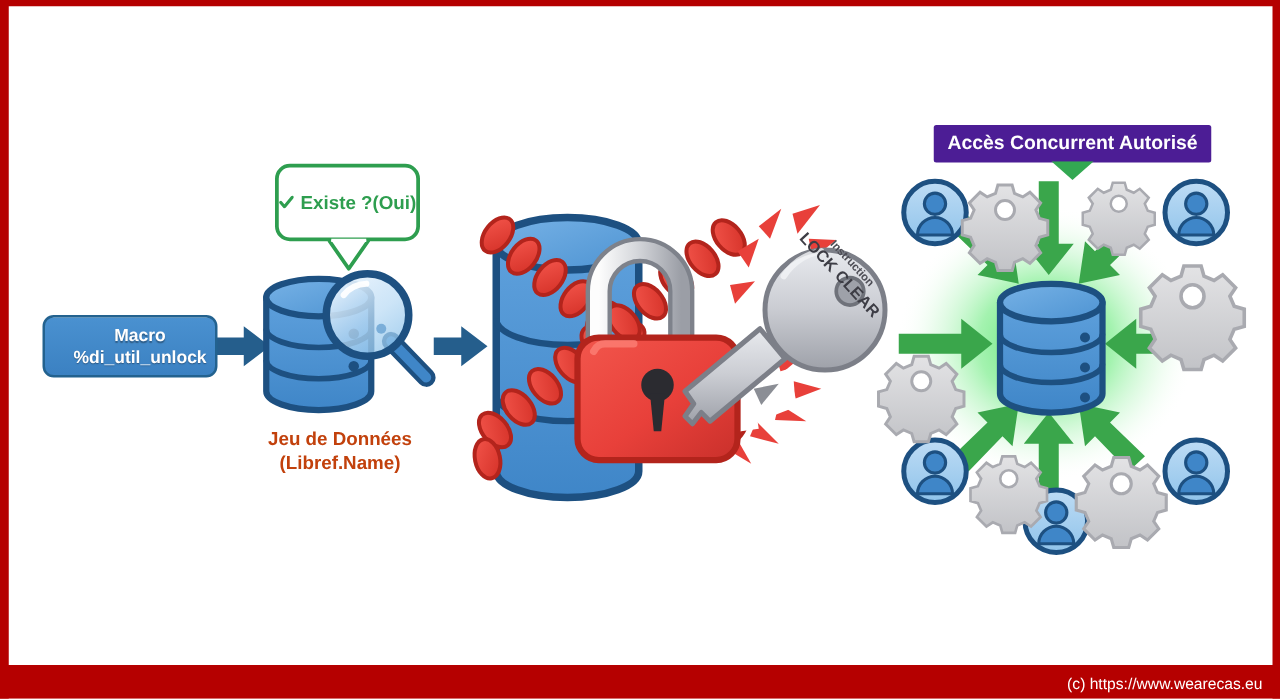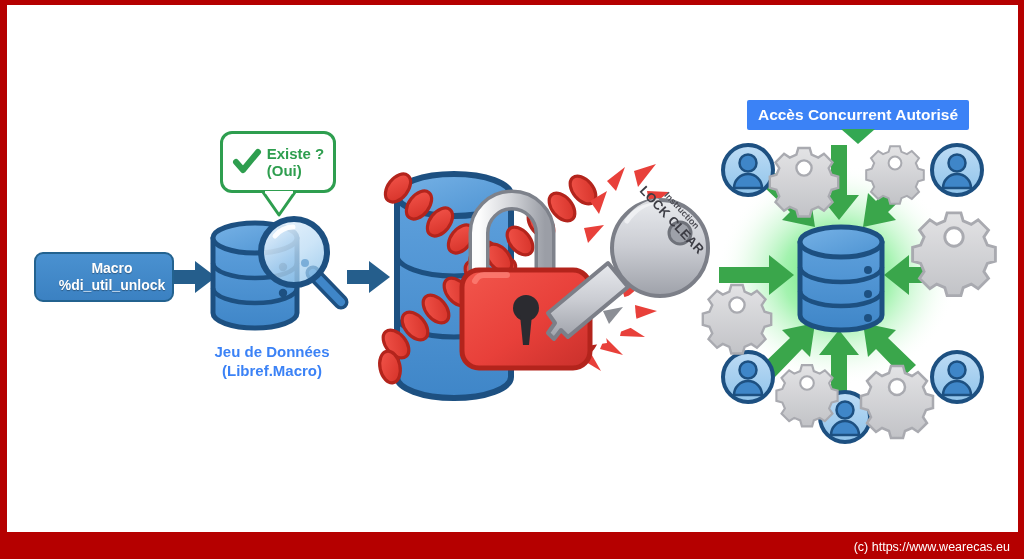--- a/index.html
+++ b/index.html
@@ -18,30 +18,30 @@
     background:linear-gradient(180deg,#4a91d0 0%,#3b81c2 100%);
     border:2px solid #23628f;border-radius:9px;box-sizing:border-box;
     display:flex;flex-direction:column;align-items:center;justify-content:center;padding-left:16px;}
   .macro-box span{color:#ffffff;font-weight:bold;font-size:14px;line-height:17px;text-align:center;
     text-shadow:0 1px 1px rgba(0,0,0,.35);}
 
   
   .callout{position:absolute;left:213px;top:126px;width:116px;height:62px;
     border:3px solid #2e9e4f;border-radius:12px;background:#ffffff;box-sizing:border-box;
     display:flex;align-items:center;justify-content:center;gap:5px;}
-  .callout .ctext{display:flex;flex-direction:column;align-items:flex-start;}
+  .callout .ctext{display:flex;flex-direction:row;align-items:flex-start;}
   .callout .ctext span{color:#2e9e4f;font-weight:bold;font-size:15px;line-height:17px;white-space:nowrap;}
   .callout-tail{position:absolute;left:255px;top:186px;width:34px;height:26px;}
 
   
   .db-label{position:absolute;left:170px;top:337px;width:190px;text-align:center;
-    color:#3b82f6;font-weight:bold;font-size:15px;line-height:19px;}
-
-  
-  .banner{position:absolute;left:740px;top:95px;width:222px;height:30px;background:#3b82f6;
+    color:#c2410c;font-weight:bold;font-size:15px;line-height:19px;}
+
+  
+  .banner{position:absolute;left:740px;top:95px;width:222px;height:30px;background:#4c1d95;
     display:flex;align-items:center;justify-content:center;border-radius:2px;}
   .banner span{color:#ffffff;font-weight:bold;font-size:15.5px;white-space:nowrap;}
   .banner-tail{position:absolute;left:834px;top:124px;width:34px;height:15px;}
 
   
   .keytext{position:absolute;left:624px;top:198px;width:90px;transform:rotate(47deg);
     transform-origin:center center;text-align:center;pointer-events:none;}
   .keytext .l1{display:block;color:#4e4e56;font-size:9px;font-weight:bold;line-height:11px;}
   .keytext .l2{display:block;color:#3d3d45;font-size:13px;font-weight:bold;line-height:15px;letter-spacing:.2px;}
 
@@ -316,21 +316,21 @@
       <path d="M3,0 L31,0" stroke="#ffffff" stroke-width="5"></path>
     </svg>
 
     <div class="macro-box">
       <span>Macro</span>
       <span>%di_util_unlock</span>
     </div>
 
     <div class="db-label">
       <div>Jeu de Données</div>
-      <div>(Libref.Macro)</div>
+      <div>(Libref.Name)</div>
     </div>
 
     <div class="keytext">
       <span class="l1">Instruction</span>
       <span class="l2">LOCK CLEAR</span>
     </div>
 
     <div class="banner">
       <span>Accès Concurrent Autorisé</span>
     </div>

